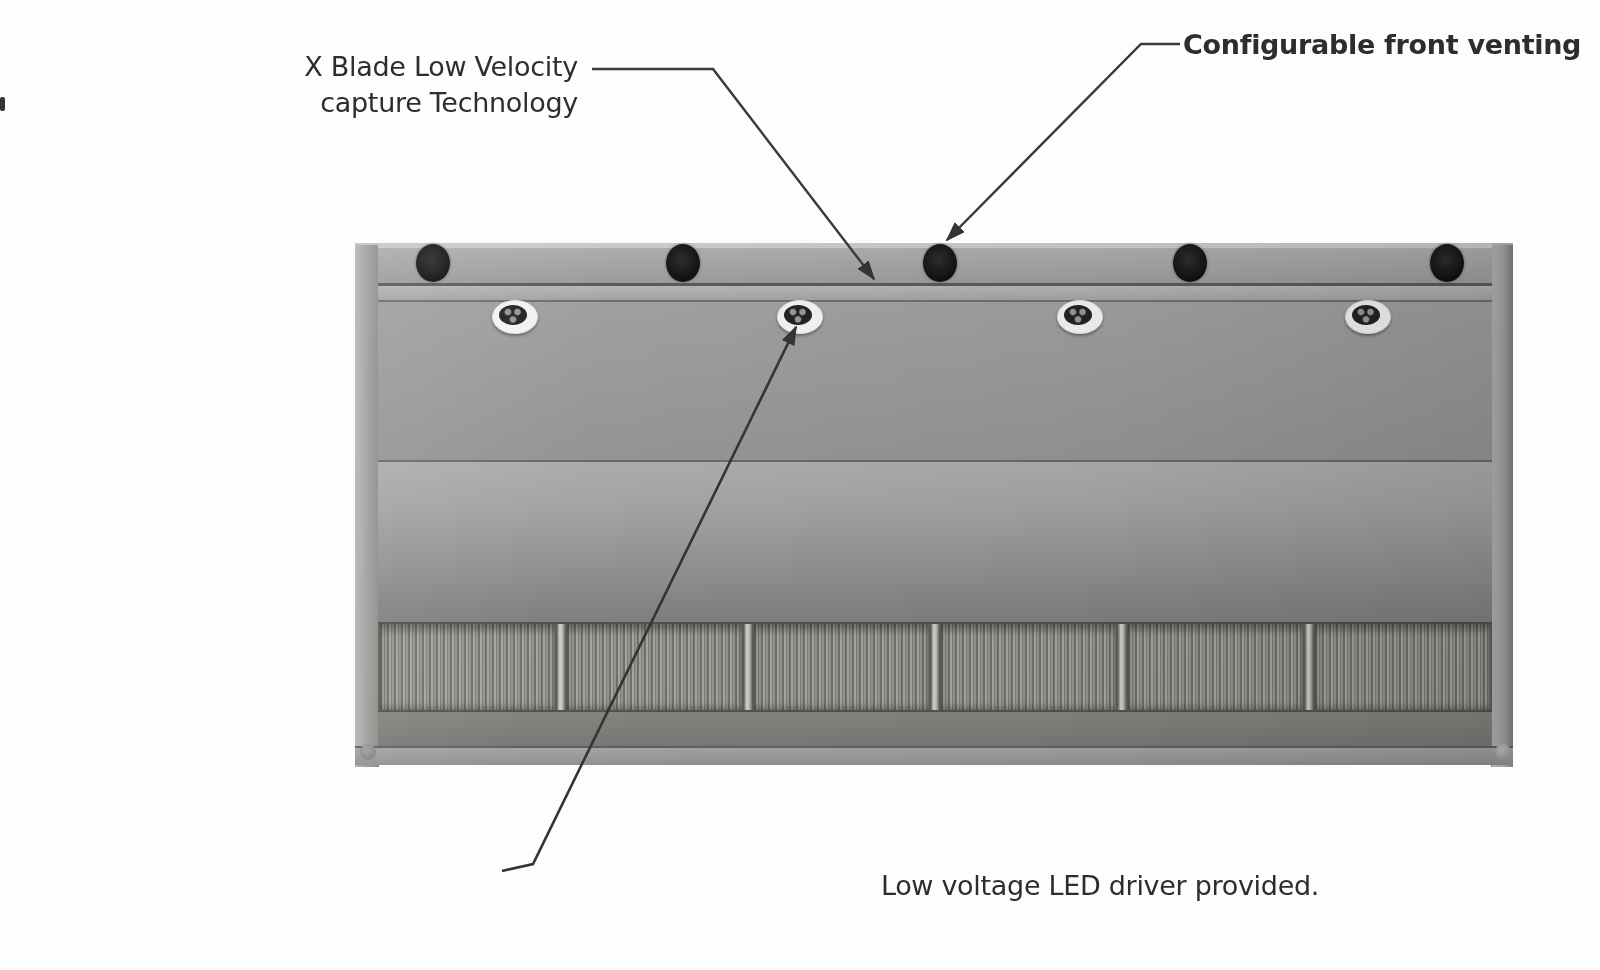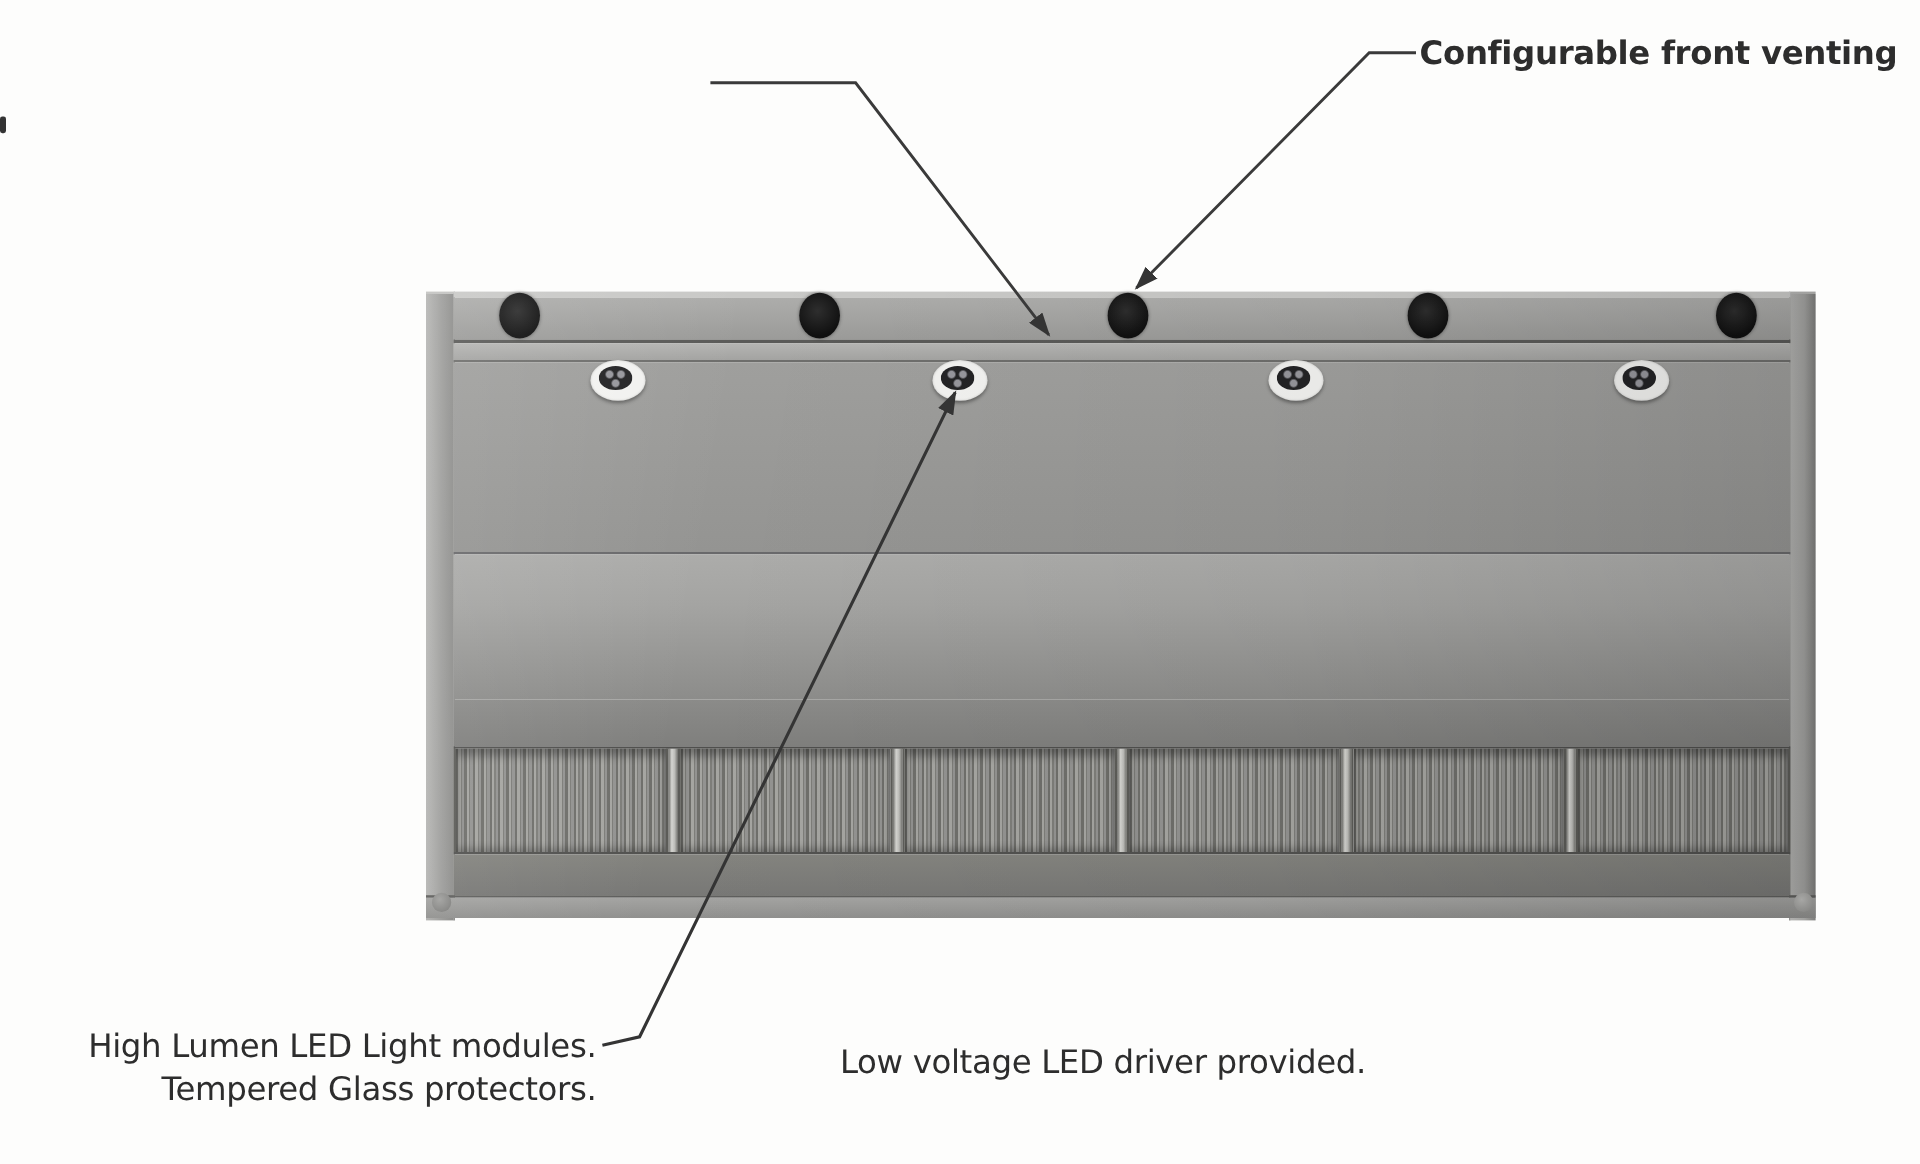--- a/index.html
+++ b/index.html
@@ -14,21 +14,21 @@
   
   .callout {
     position: absolute;
     color: #2d2d2d;
     font-size: 27px;
     line-height: 36px;
     letter-spacing: -0.3px;
     white-space: nowrap;
   }
   .callout.right-align { text-align: right; }
-  .callout.center-align { }
+  .callout.center-align { text-align: center; }
 
   
   .canopy {
     position: absolute;
     left: 355px; top: 243px;
     width: 1158px; height: 522px;
   }
   .canopy .layer { position: absolute; left: 23px; right: 21px; }
 
   .rail-left {
@@ -220,27 +220,27 @@
     <defs>
       <marker id="arrow" markerUnits="userSpaceOnUse" markerWidth="20" markerHeight="14" refX="18" refY="7" orient="auto">
         <path d="M0,0 L20,7 L0,14 Z" fill="#343434"></path>
       </marker>
     </defs>
     <polyline points="592,69 713,69 874,279" fill="none" stroke="#3a3a3a" stroke-width="2.4" marker-end="url(#arrow)"></polyline>
     <polyline points="1180,44 1141,44 947,240" fill="none" stroke="#3a3a3a" stroke-width="2.4" marker-end="url(#arrow)"></polyline>
     <polyline points="502,871 533,864 796,327" fill="none" stroke="#343434" stroke-width="2.6" marker-end="url(#arrow)"></polyline>
   </svg>
 
+  <div class="callout right-align" style="left:178px; top:49px; width:400px;">
+    <div>X Blade Low Velocity</div>
+    <div>capture Technology</div>
+  </div>
 
   <div class="callout" style="left:1183px; top:27px;font-weight:bold;">
     <div>Configurable front venting</div>
   </div>
 
-  <div class="callout right-align" style="left:37px; top:855px; width:460px;">
-    <div>High Lumen LED Light modules.</div>
-    <div>Tempered Glass protectors.</div>
-  </div>
 
   <div class="callout center-align" style="left:700px; top:868px; width:800px;">
     <div>Low voltage LED driver provided.</div>
   </div>
 
 </div>
 
 </body></html>

